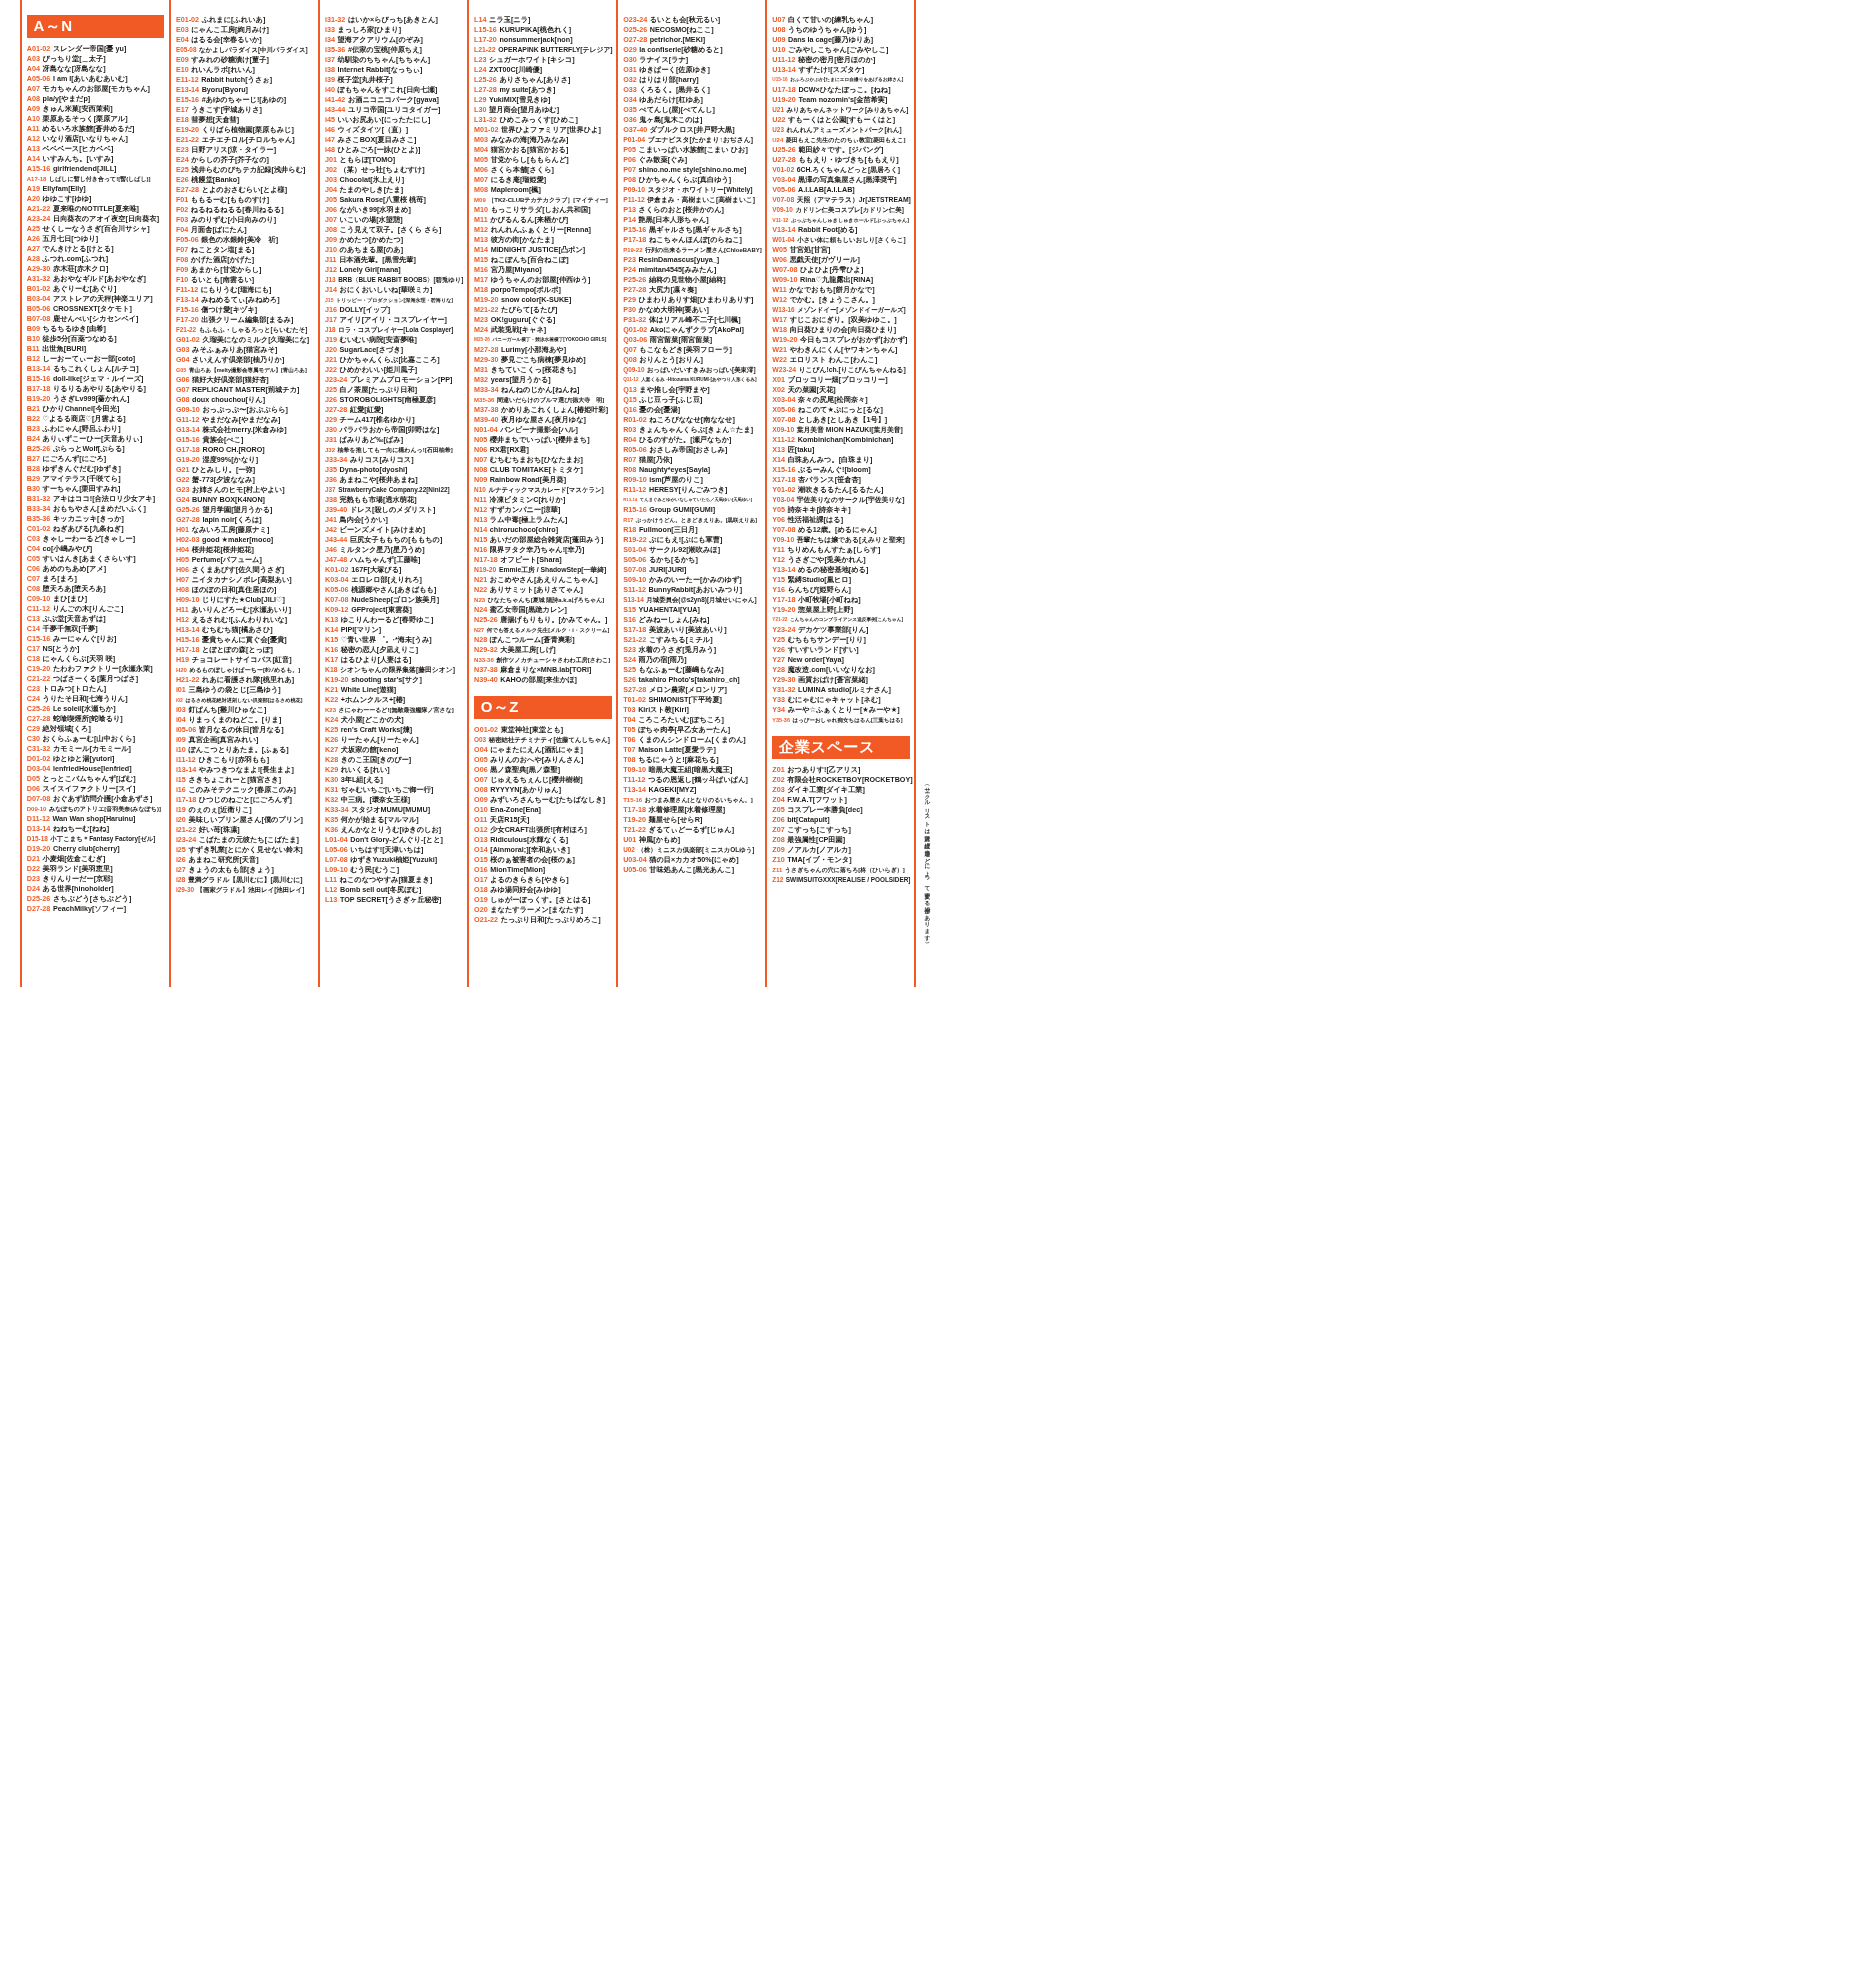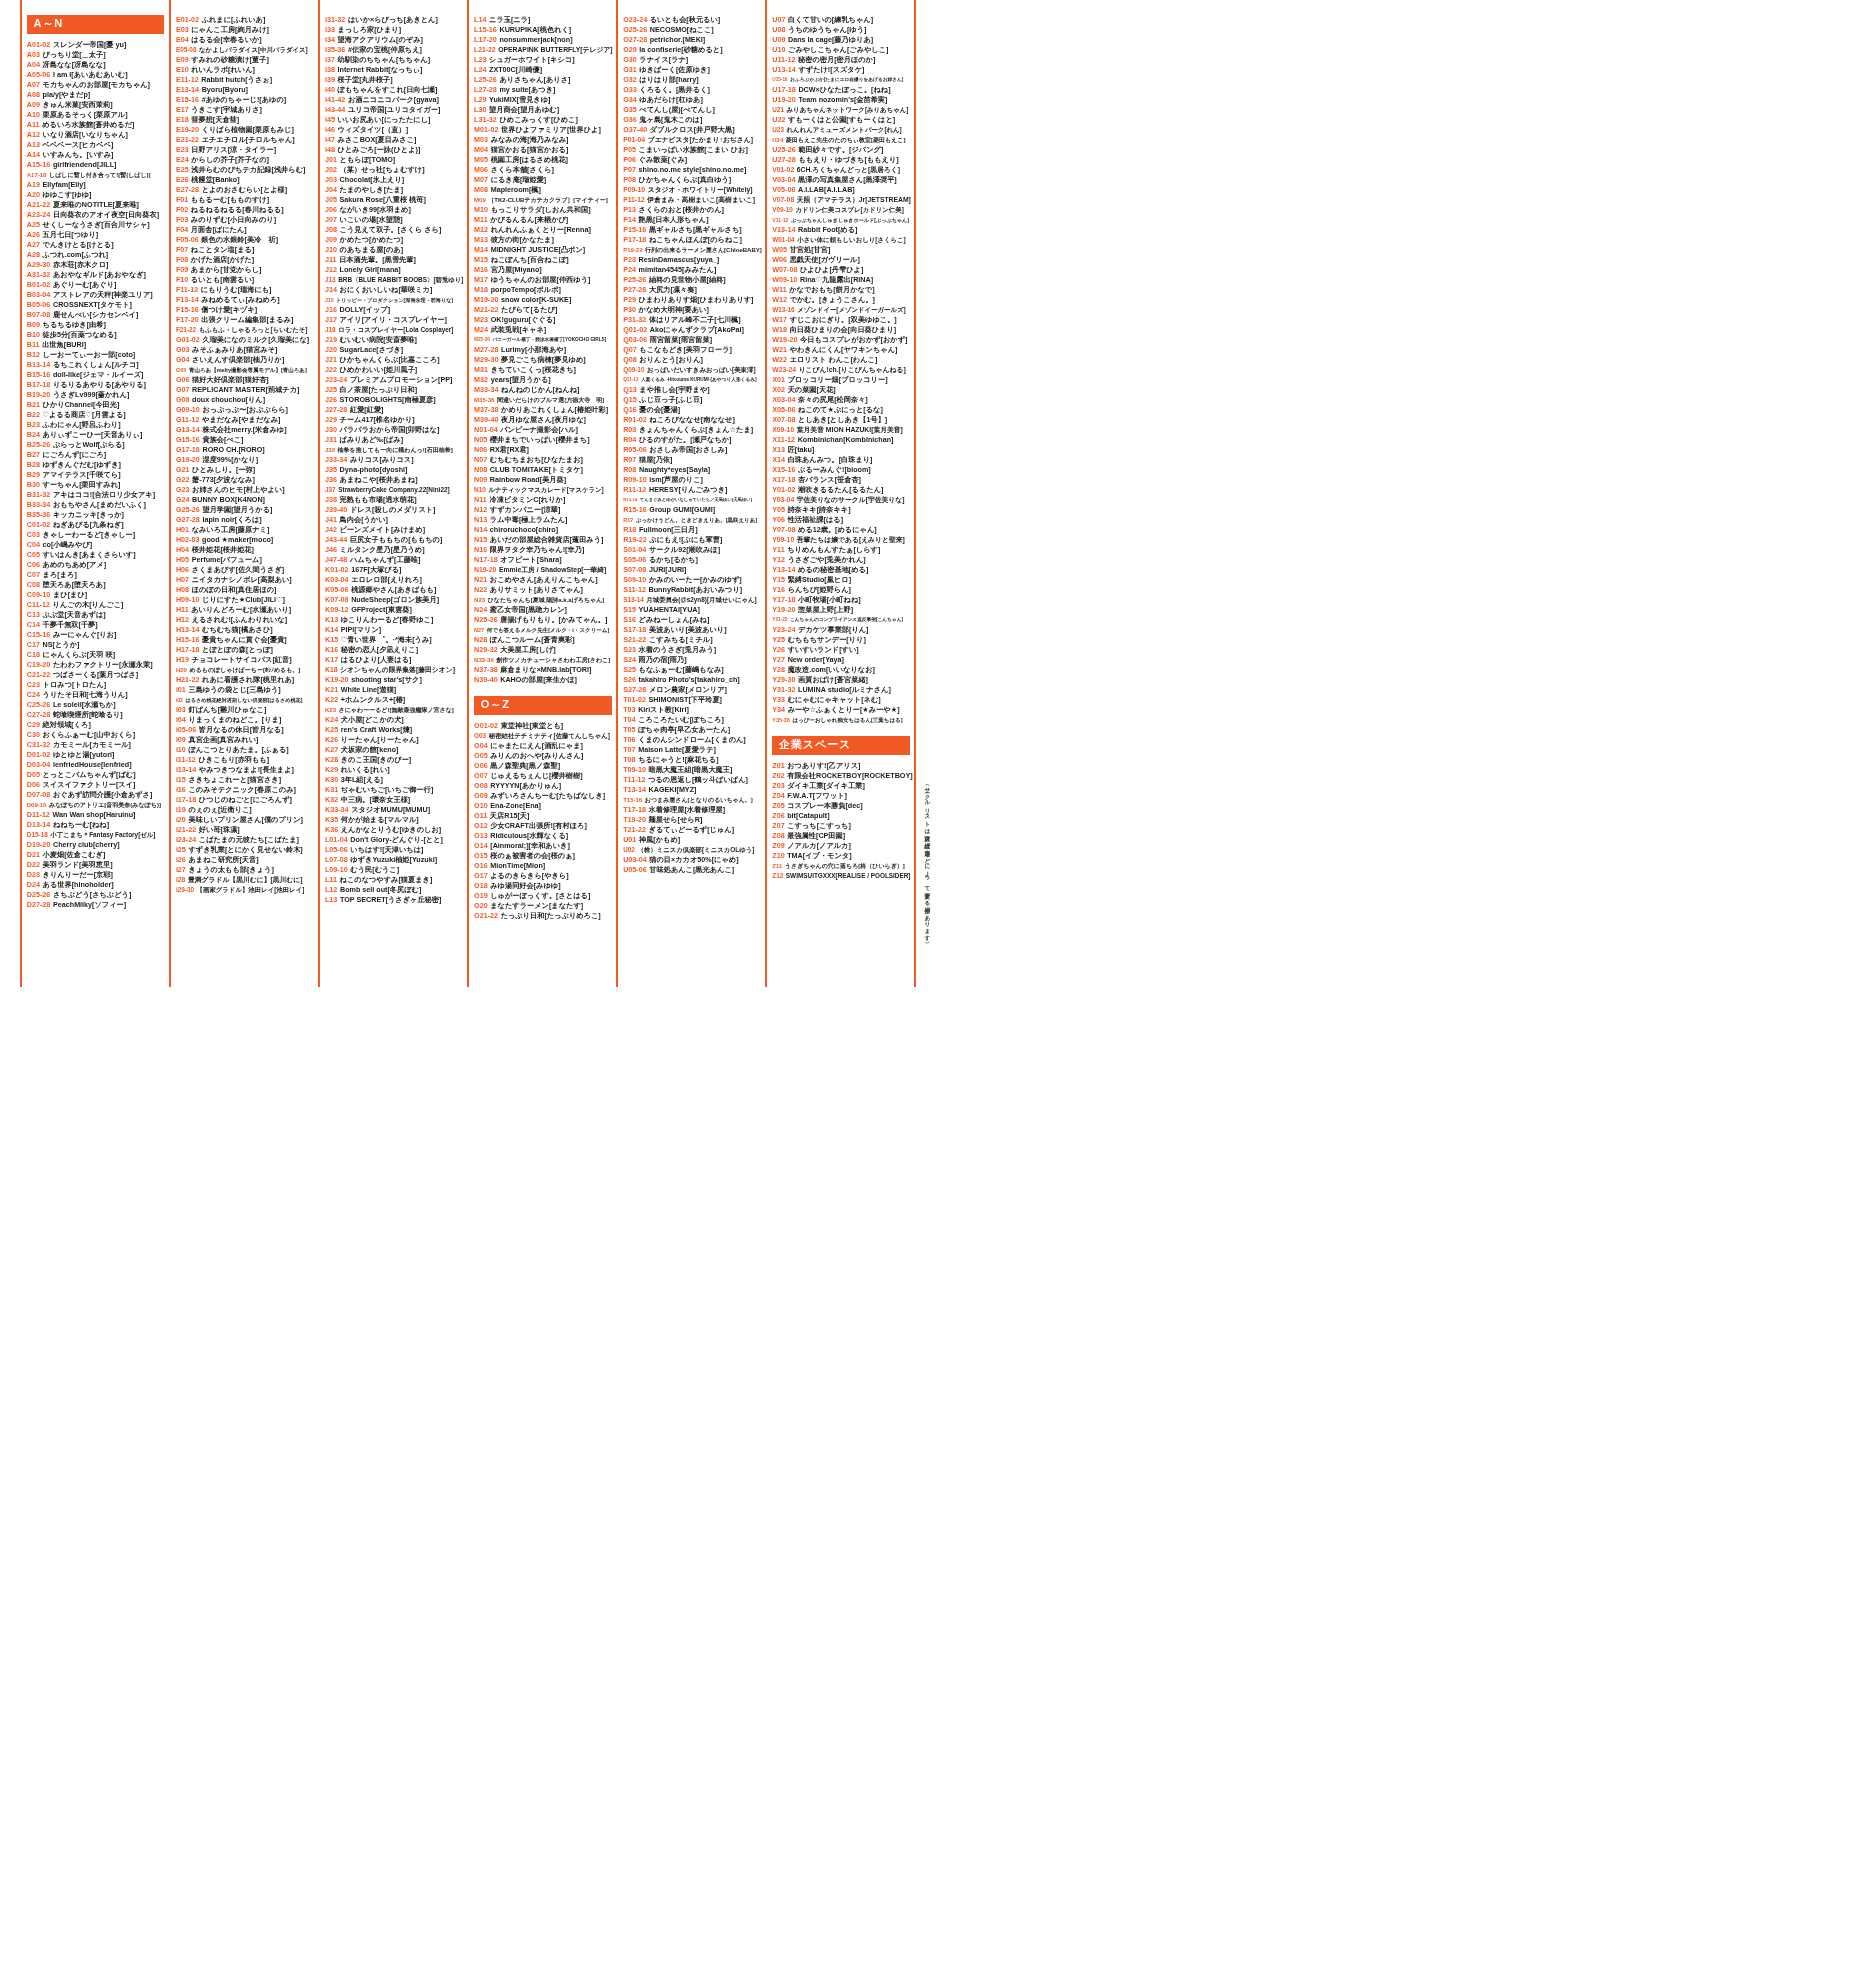--- a/index.html
+++ b/index.html
@@ -5,21 +5,21 @@
   html,body{margin:0;padding:0;}
   body{
     width:937px;height:987px;position:relative;background:#ffffff;
     font-family:"Liberation Sans","DejaVu Sans",sans-serif;
     overflow:hidden;
   }
   .page{position:absolute;inset:0;display:flex;align-items:stretch;padding-left:19.6px;box-sizing:border-box;}
   .vbar{width:2.1px;background:#F15A24;flex:0 0 auto;}
   .col{width:147px;flex:0 0 auto;padding:14.5px 1.7px 0 5.1px;box-sizing:border-box;}
   .sec{
-    background:#F15A24;color:#ffffff;font-weight:800;font-size:11px;line-height:1;
+    background:#F15A24;color:#ffffff;font-weight:800;font-size:15px;line-height:1;
     padding:3.8px 6.8px 4.7px;margin:11px 2.6px 6px 0;letter-spacing:0.9px;
   }
   .grp{}
   .col > :first-child{margin-top:0;}
   .entry{font-size:7.2px;line-height:10px;font-weight:700;white-space:nowrap;color:#1F1B18;}
   .id{color:#F15A24;margin-right:2.6px;}
   .note{
     position:absolute;right:5.1px;top:782px;writing-mode:vertical-rl;
     font-size:5.7px;font-weight:700;color:#3a3a3a;letter-spacing:0.4px;
   }
@@ -340,21 +340,21 @@
         <div class="entry"><span class="id">L25-26</span><span class="nm">ありさちゃん[ありさ]</span></div>
         <div class="entry"><span class="id">L27-28</span><span class="nm">my suite[あつき]</span></div>
         <div class="entry"><span class="id">L29</span><span class="nm">YukiMIX[雪見きゆ]</span></div>
         <div class="entry"><span class="id">L30</span><span class="nm">望月商会[望月あゆむ]</span></div>
         <div class="entry"><span class="id">L31-32</span><span class="nm">ひめこみっくす[ひめこ]</span></div>
       </div>
       <div class="grp">
         <div class="entry"><span class="id">M01-02</span><span class="nm">世界ひよファミリア[世界ひよ]</span></div>
         <div class="entry"><span class="id">M03</span><span class="nm">みなみの海[海乃みなみ]</span></div>
         <div class="entry"><span class="id">M04</span><span class="nm">猫宮かおる[猫宮かおる]</span></div>
-        <div class="entry"><span class="id">M05</span><span class="nm">桃園工房[はるさめ桃花]</span></div>
+        <div class="entry"><span class="id">M05</span><span class="nm">甘党からし[ももらんど]</span></div>
         <div class="entry"><span class="id">M06</span><span class="nm">さくら本舗[さくら]</span></div>
         <div class="entry"><span class="id">M07</span><span class="nm">にるき庵[瑠姫愛]</span></div>
         <div class="entry"><span class="id">M08</span><span class="nm">Mapleroom[楓]</span></div>
         <div class="entry" style="font-size: 6px;"><span class="id">M09</span><span class="nm">［TK2-CLUBテカテカクラブ］[マイティー]</span></div>
         <div class="entry"><span class="id">M10</span><span class="nm">もっこりサラダ[しおん共和国]</span></div>
         <div class="entry"><span class="id">M11</span><span class="nm">かぴるんるん[来栖かぴ]</span></div>
         <div class="entry"><span class="id">M12</span><span class="nm">れんれんふぁくとりー[Renna]</span></div>
         <div class="entry"><span class="id">M13</span><span class="nm">彼方の街[かなたま]</span></div>
         <div class="entry"><span class="id">M14</span><span class="nm">MIDNIGHT JUSTICE[凸ポン]</span></div>
         <div class="entry"><span class="id">M15</span><span class="nm">ねこぽんち[百合ねこぽ]</span></div>

